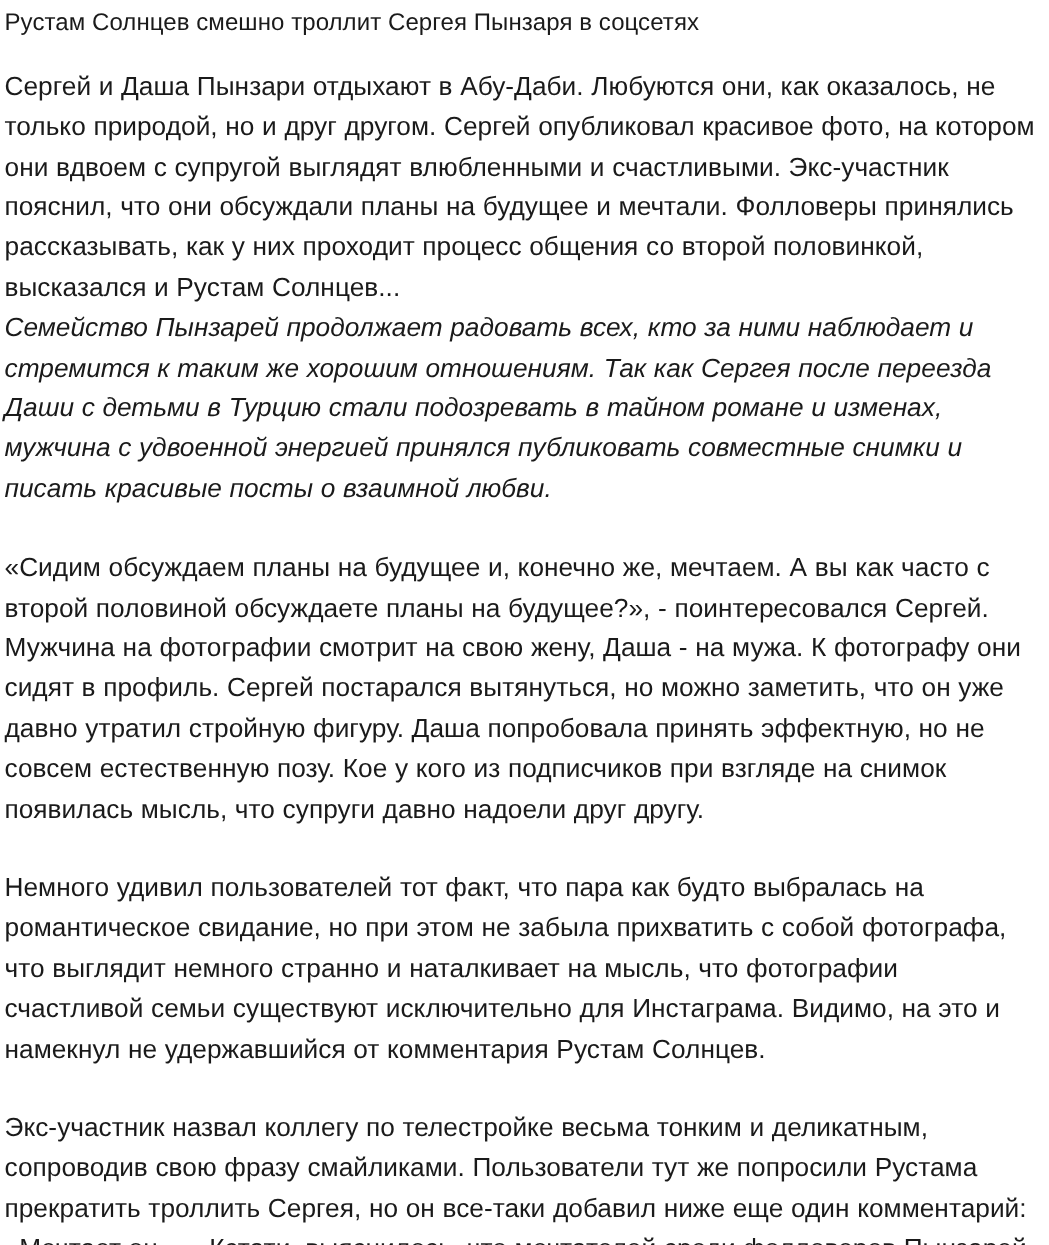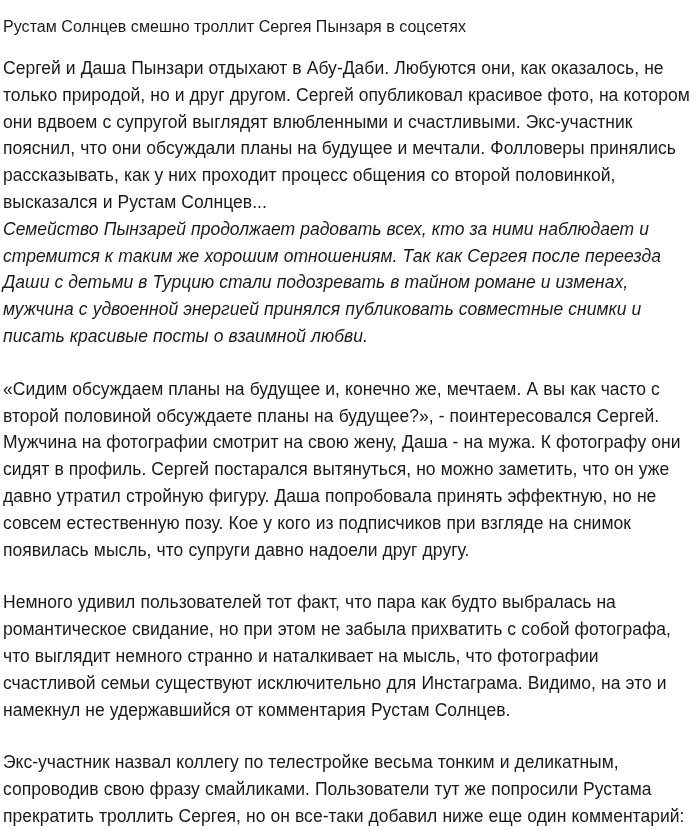--- a/index.html
+++ b/index.html
@@ -22,21 +22,21 @@
     box-sizing: border-box;
     padding: 0 6px 0 3px;
   }
 
   .article-title {
     font-size: 16px;
     line-height: 26px;
     font-weight: 400;
     color: #1a1a1a;
     margin: 0;
-    padding-top: 14px;
+    padding-top: 3px;
     letter-spacing: 0.05px;
   }
 
   .body-copy {
     margin: 0;
     padding: 0;
   }
 
   .para {
     font-size: 17.5px;

